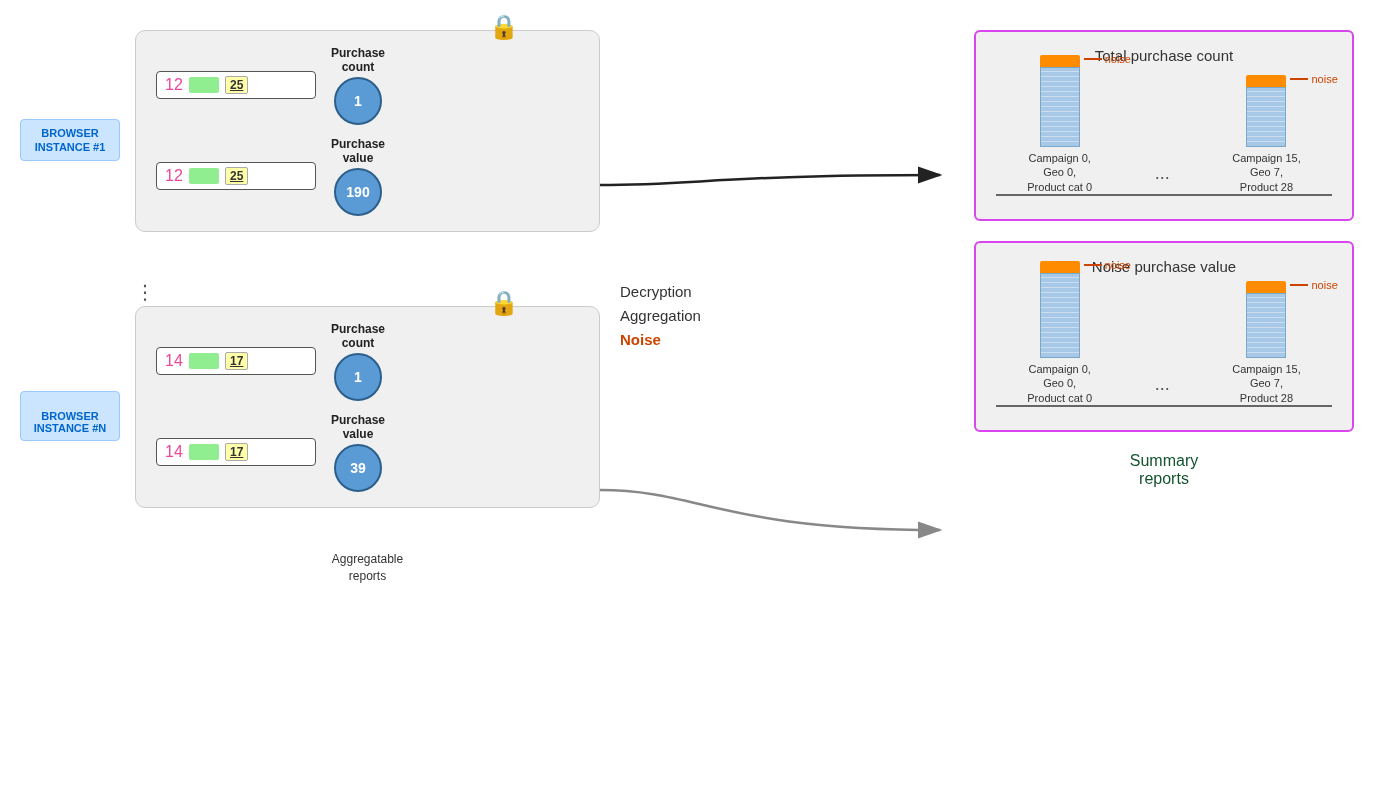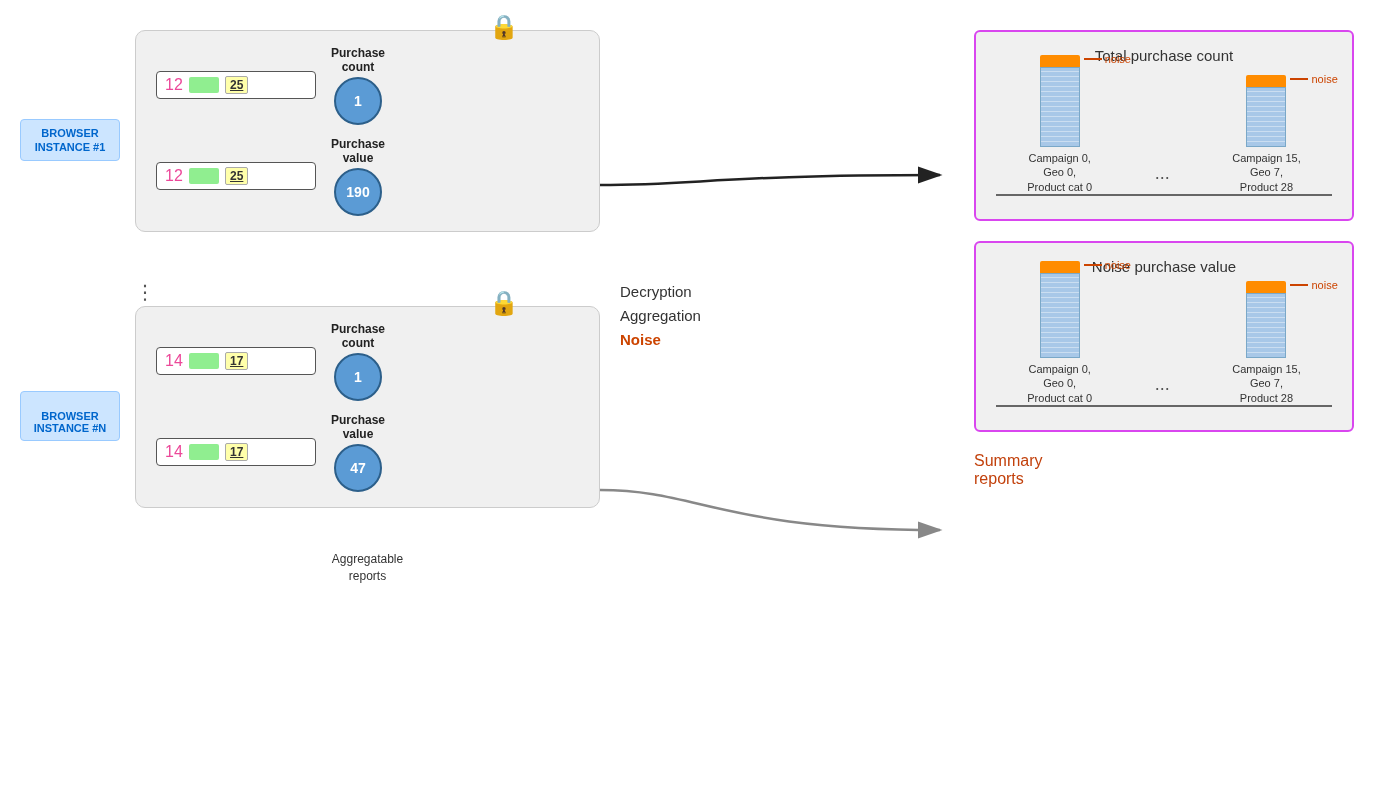--- a/index.html
+++ b/index.html
@@ -268,22 +268,23 @@
 
     .bar-label {
       font-size: 11px;
       color: #333;
       text-align: center;
       margin-top: 4px;
       line-height: 1.3;
     }
 
     .summary-label {
+      text-align: center;
       font-size: 16px;
-      color: #c2410c;
+      color: #14532d;
       margin-top: 15px;
     }
   </style>
 </head>
 <body>
 
 <div class="main-container">
 
   <div class="left-section">
 
@@ -348,21 +349,21 @@
 
         <div class="row-group">
           <div class="data-row">
             <span class="cell-num">14</span>
             <div class="cell-green"></div>
             <span class="cell-yellow">17</span>
           </div>
           <div class="metric-circle">
             <div class="metric-label" style="white-space:pre-line;">Purchase
 value</div>
-            <div class="circle-val">47</div>
+            <div class="circle-val">39</div>
           </div>
         </div>
       </div>
     </div>
 
     <div class="agg-label" style="white-space:pre-line; margin-top:25px;">Aggregatable
 reports</div>
   </div>
 
   <div class="middle-section">

